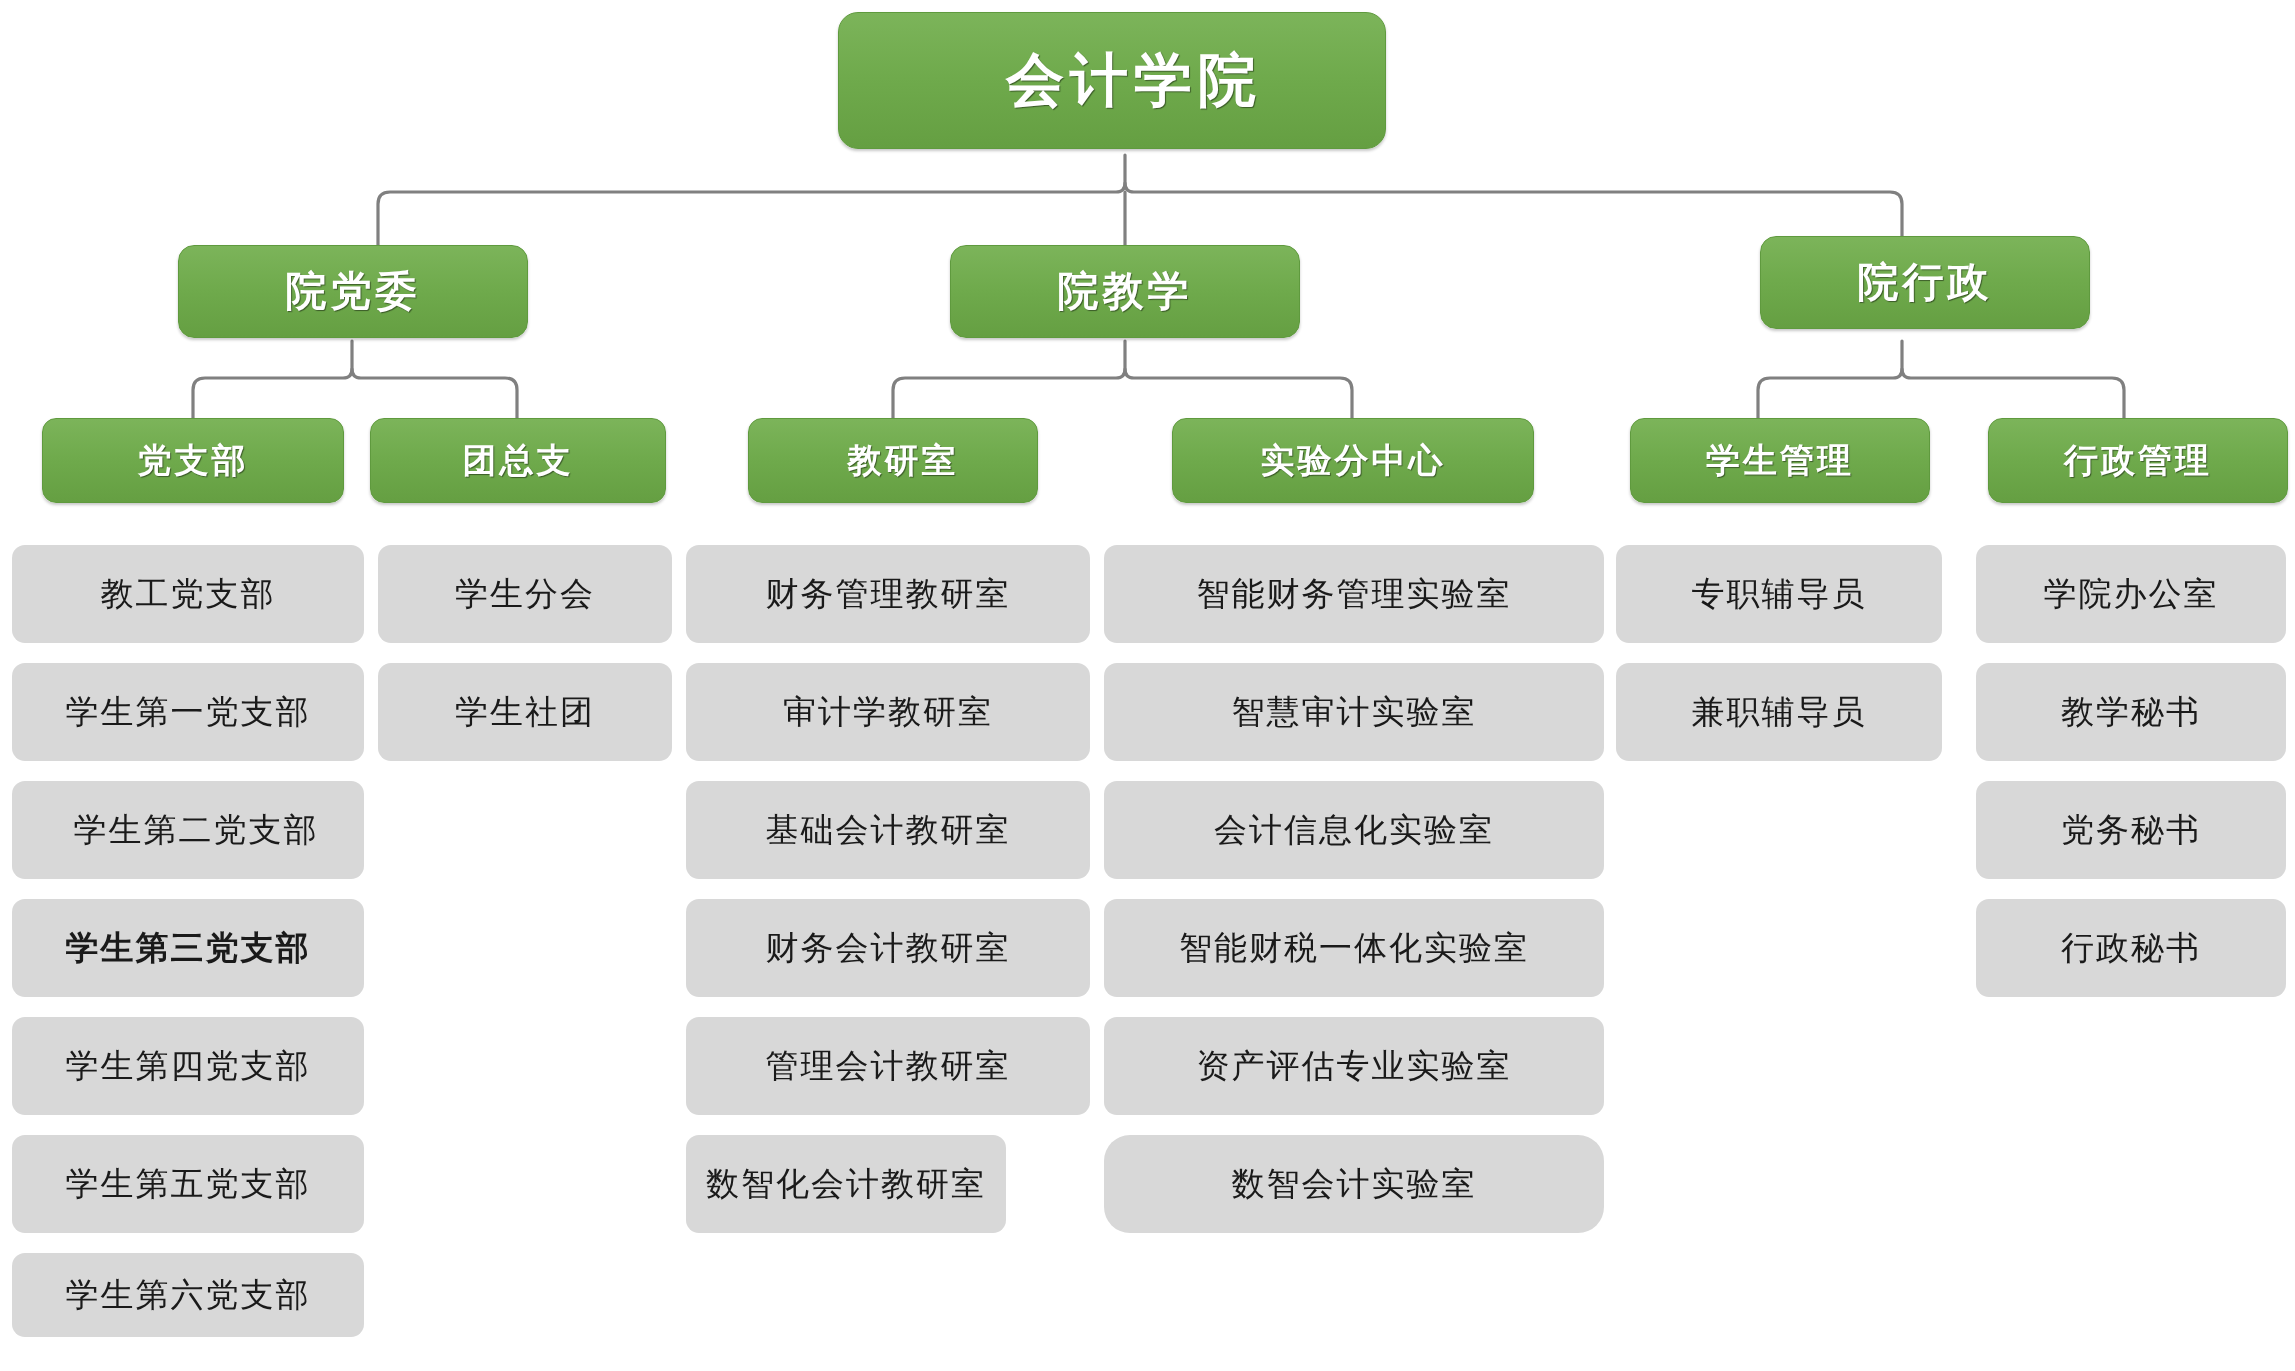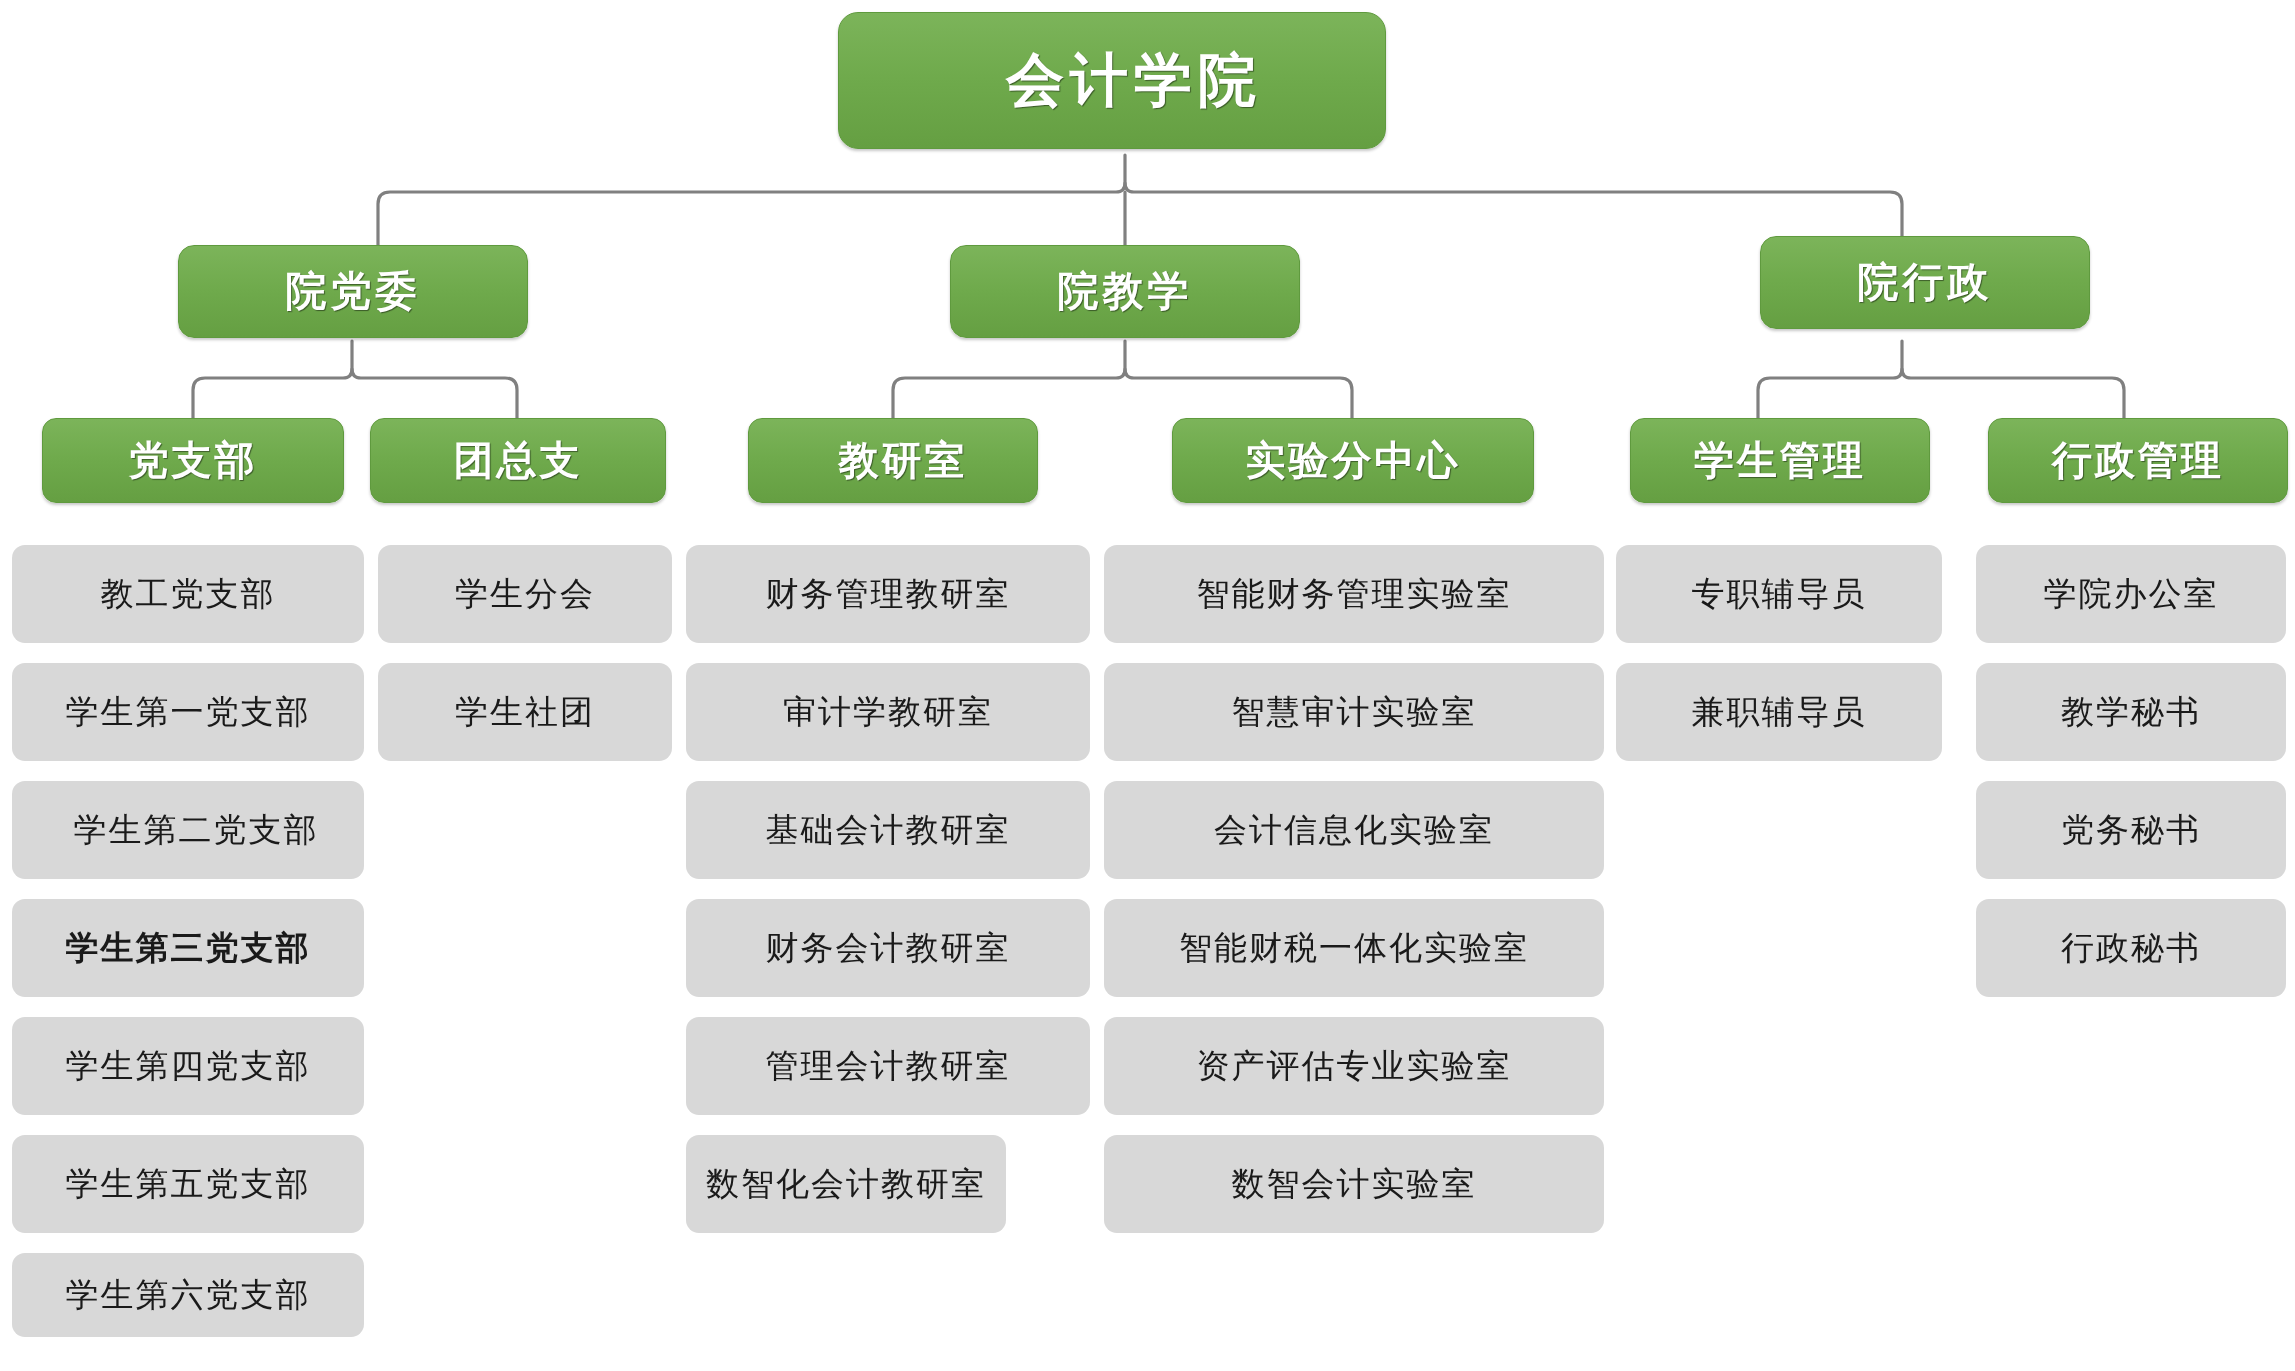--- a/index.html
+++ b/index.html
@@ -54,21 +54,21 @@
   .gnode.root {
     font-size: 58px;
     border-radius: 20px;
     letter-spacing: 6px;
   }
   .gnode.tier2 {
     font-size: 41px;
     letter-spacing: 4px;
   }
   .gnode.tier3 {
-    font-size: 40px;
+    font-size: 34px;
     border-radius: 14px;
     letter-spacing: 3px;
   }
   
   .leaf {
     position: absolute;
     box-sizing: border-box;
     display: flex;
     align-items: center;
     justify-content: center;
@@ -137,21 +137,21 @@
   <div class="leaf" style="left:686px; top:781px; width:404px; height:98px;">基础会计教研室</div>
   <div class="leaf" style="left:686px; top:899px; width:404px; height:98px;">财务会计教研室</div>
   <div class="leaf" style="left:686px; top:1017px; width:404px; height:98px;">管理会计教研室</div>
   <div class="leaf" style="left:686px; top:1135px; width:320px; height:98px;">数智化会计教研室</div>
 
   <div class="leaf" style="left:1104px; top:545px; width:500px; height:98px;">智能财务管理实验室</div>
   <div class="leaf" style="left:1104px; top:663px; width:500px; height:98px;">智慧审计实验室</div>
   <div class="leaf" style="left:1104px; top:781px; width:500px; height:98px;">会计信息化实验室</div>
   <div class="leaf" style="left:1104px; top:899px; width:500px; height:98px;">智能财税一体化实验室</div>
   <div class="leaf" style="left:1104px; top:1017px; width:500px; height:98px;">资产评估专业实验室</div>
-  <div class="leaf" style="left:1104px; top:1135px; width:500px; height:98px;">数智会计实验室</div>
+  <div class="leaf" style="left:1104px; top:1135px; width:500px; height:98px;border-radius:26px;">数智会计实验室</div>
 
   <div class="leaf" style="left:1616px; top:545px; width:326px; height:98px;">专职辅导员</div>
   <div class="leaf" style="left:1616px; top:663px; width:326px; height:98px;">兼职辅导员</div>
 
   <div class="leaf" style="left:1976px; top:545px; width:310px; height:98px;">学院办公室</div>
   <div class="leaf" style="left:1976px; top:663px; width:310px; height:98px;">教学秘书</div>
   <div class="leaf" style="left:1976px; top:781px; width:310px; height:98px;">党务秘书</div>
   <div class="leaf" style="left:1976px; top:899px; width:310px; height:98px;">行政秘书</div>
 
 </div>

